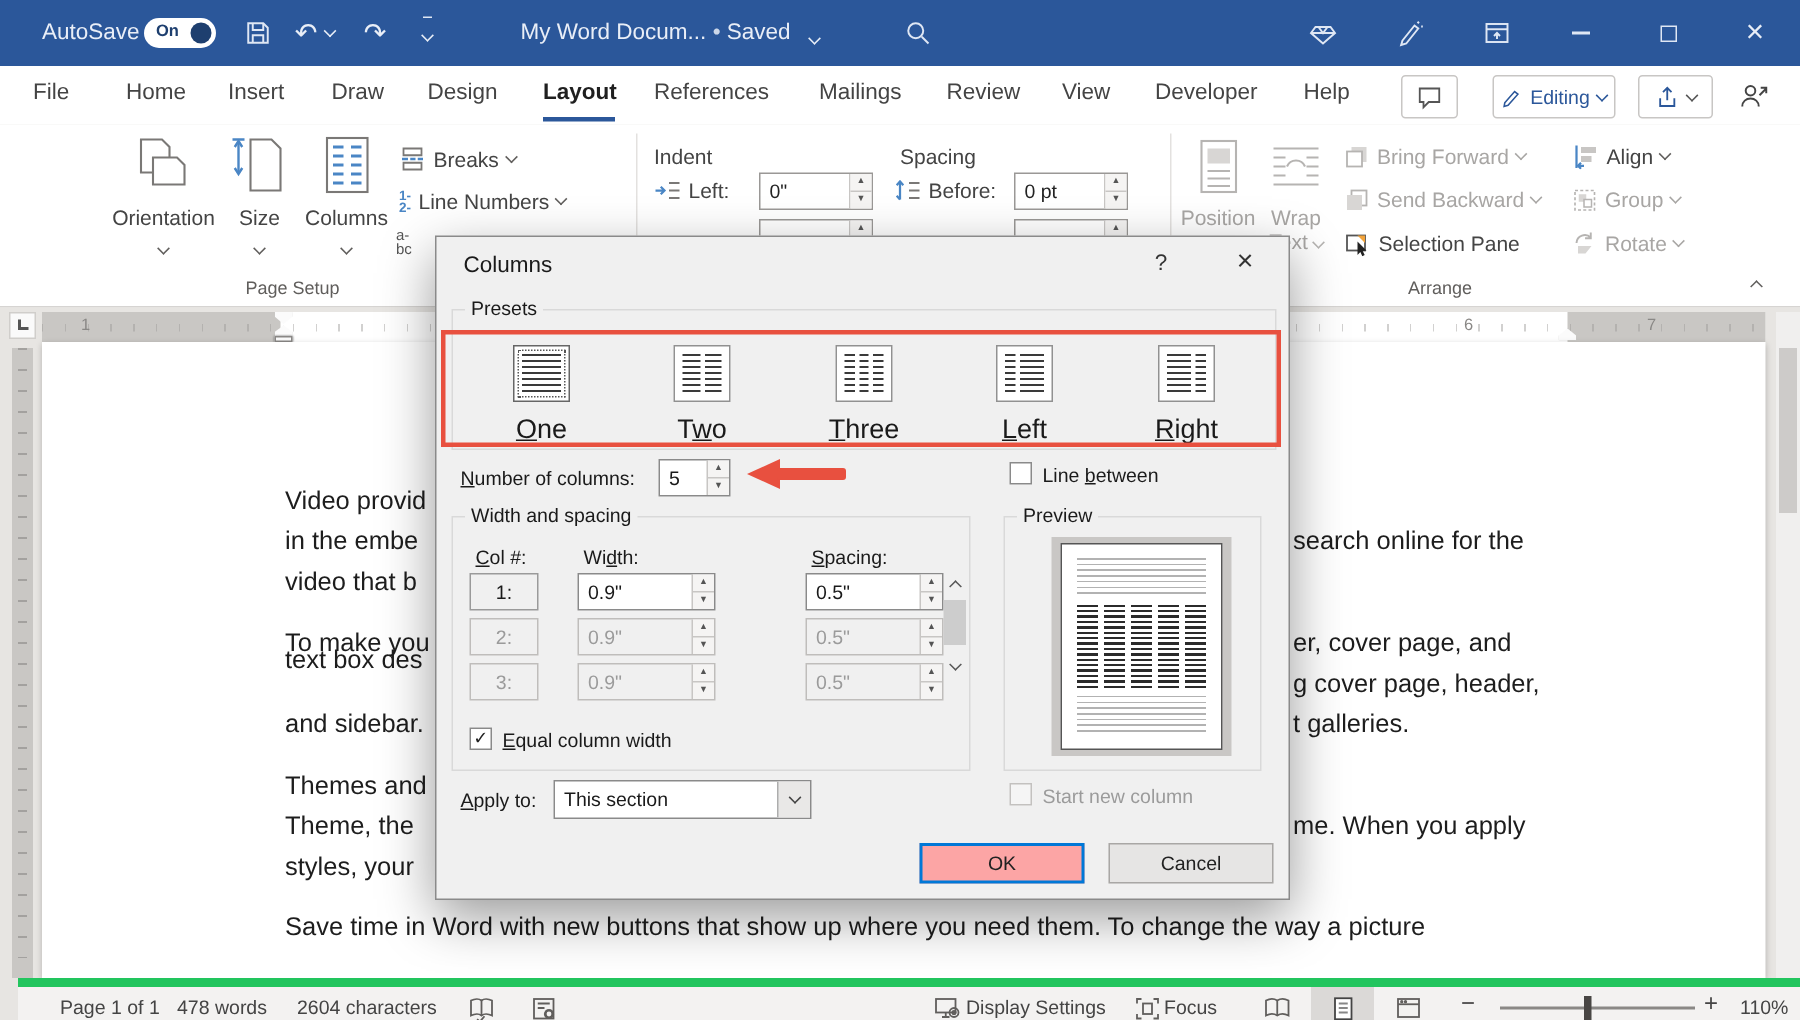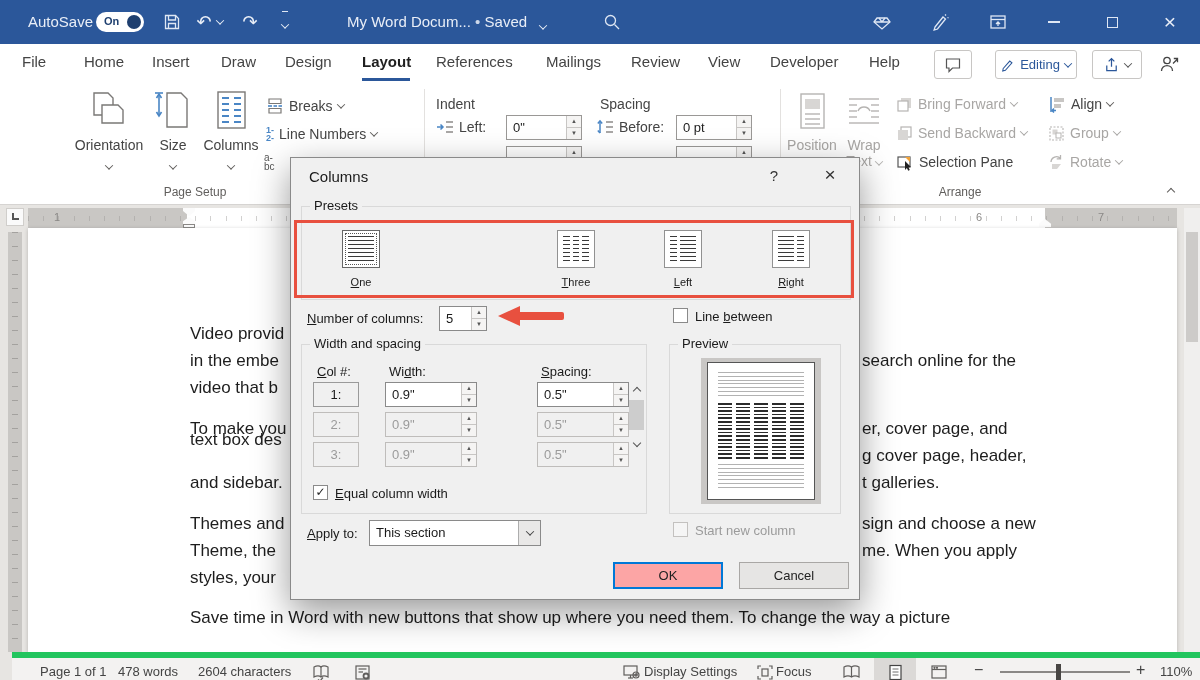--- a/index.html
+++ b/index.html
@@ -65,21 +65,21 @@
   #dialog { position:absolute; left:290px; top:157px; width:570px; height:443px; background:#f0f0f0; border:1px solid #8a8a8a; box-shadow:0 12px 34px rgba(0,0,0,.4); font-size:13px; color:#1a1a1a; }
   #dlg-title { position:absolute; left:18px; top:10px; font-size:15px; }
   .dlg-cap { position:absolute; top:0; width:42px; height:34px; display:flex; align-items:center; justify-content:center; color:#333; font-size:15px; }
   .fieldset { position:absolute; border:1px solid #d9d9d9; }
   .legend { position:absolute; top:-9px; left:8px; background:#f0f0f0; padding:0 4px; font-size:13px; color:#1a1a1a; }
   .preset { position:absolute; top:72px; width:90px; text-align:center; }
   .pbox { width:38px; height:38px; margin:0 auto; background:#fff; border:1px solid #919191; padding:4px; }
   .pbox.sel { outline:1px dotted #555; outline-offset:-4px; border-color:#666; }
   .pcols { display:flex; gap:3px; height:100%; padding:1px; }
   .pcol { background:repeating-linear-gradient(#3a3a3a 0 1.5px,transparent 1.5px 4px); }
-  .plabel { margin-top:8px; font-size:11px; }
+  .plabel { margin-top:8px; font-size:18px; }
   .cbx { position:absolute; width:15px; height:15px; background:#fff; border:1px solid #8a8a8a; font-size:12px; line-height:13px; text-align:center; color:#222; }
   .cbx.dis { border-color:#c3c1bf; background:#f5f5f5; }
   .dfield { background:#fff; border:1px solid #8a8a8a; position:absolute; height:25px; }
   .dfield.dis { background:#f0f0f0; border-color:#bfbdbb; color:#9b9b9b; }
   .dfield .val { position:absolute; left:6px; top:4px; }
   .colbox { position:absolute; width:46px; height:25px; border:1px solid #9a9a9a; text-align:center; line-height:23px; }
   .colbox.dis { color:#9b9b9b; border-color:#bfbdbb; }
   .dlgbtn { position:absolute; width:110px; height:27px; background:#e6e5e4; border:1px solid #a9a7a5; text-align:center; line-height:25px; font-size:13px; color:#222; }
   .dlgbtn.default { border:2px solid #0078d7; background:#fca5a5; line-height:23px; }
   .anno { position:absolute; border:3px solid #e8503f; }
@@ -463,21 +463,20 @@
   <div class="dl" style="top:146px">in the embe</div>
   <div class="dr" style="top:146px">search online for the</div>
   <div class="dl" style="top:173px">video that b</div>
   <div class="dl" style="top:214px">To make you</div>
   <div class="dr" style="top:214px">er, cover page, and</div>
   <div class="dl" style="top:225px">text box des</div>
   <div class="dr" style="top:241px">g cover page, header,</div>
   <div class="dl" style="top:268px">and sidebar.</div>
   <div class="dr" style="top:268px">t galleries.</div>
   <div class="dl" style="top:309px">Themes and</div>
-  <div class="dr" style="top:309px">sign and choose a new</div>
   <div class="dl" style="top:336px">Theme, the</div>
   <div class="dr" style="top:336px">me. When you apply</div>
   <div class="dl" style="top:363px">styles, your</div>
   <div class="dl" style="top:403px">Save time in Word with new buttons that show up where you need them. To change the way a picture</div>
 
   <div id="docscroll">
       <div class="thumb"></div>
     </div>
 </div>
 
@@ -491,20 +490,29 @@
   </div>
   <div class="anno" style="left:3px;top:62px;width:560px;height:78px;z-index:55"></div>
 
   <div class="preset" style="left:25px">
     <div class="pbox sel">
         <div class="pcols">
           <div class="pcol" style="flex:1"></div>
         </div>
       </div>
     <div class="plabel"><u>O</u>ne</div>
+  </div>
+  <div class="preset" style="left:132px">
+    <div class="pbox">
+        <div class="pcols">
+          <div class="pcol" style="flex:1"></div>
+          <div class="pcol" style="flex:1"></div>
+        </div>
+      </div>
+    <div class="plabel">T<u>w</u>o</div>
   </div>
   <div class="preset" style="left:240px">
     <div class="pbox">
         <div class="pcols">
           <div class="pcol" style="flex:1"></div>
           <div class="pcol" style="flex:1"></div>
           <div class="pcol" style="flex:1"></div>
         </div>
       </div>
     <div class="plabel"><u>T</u>hree</div>

